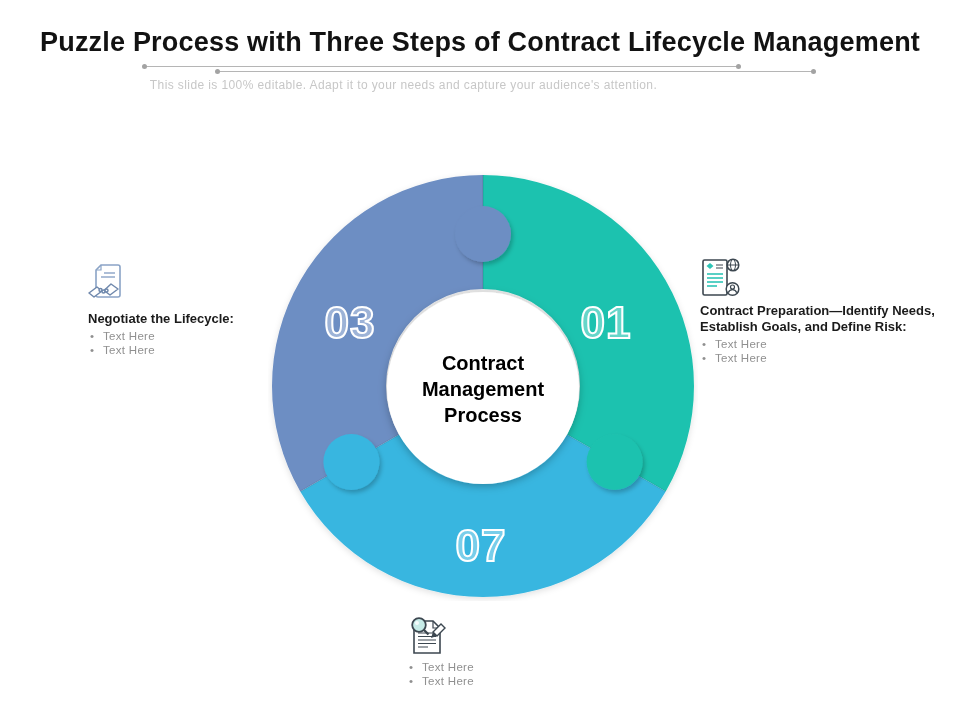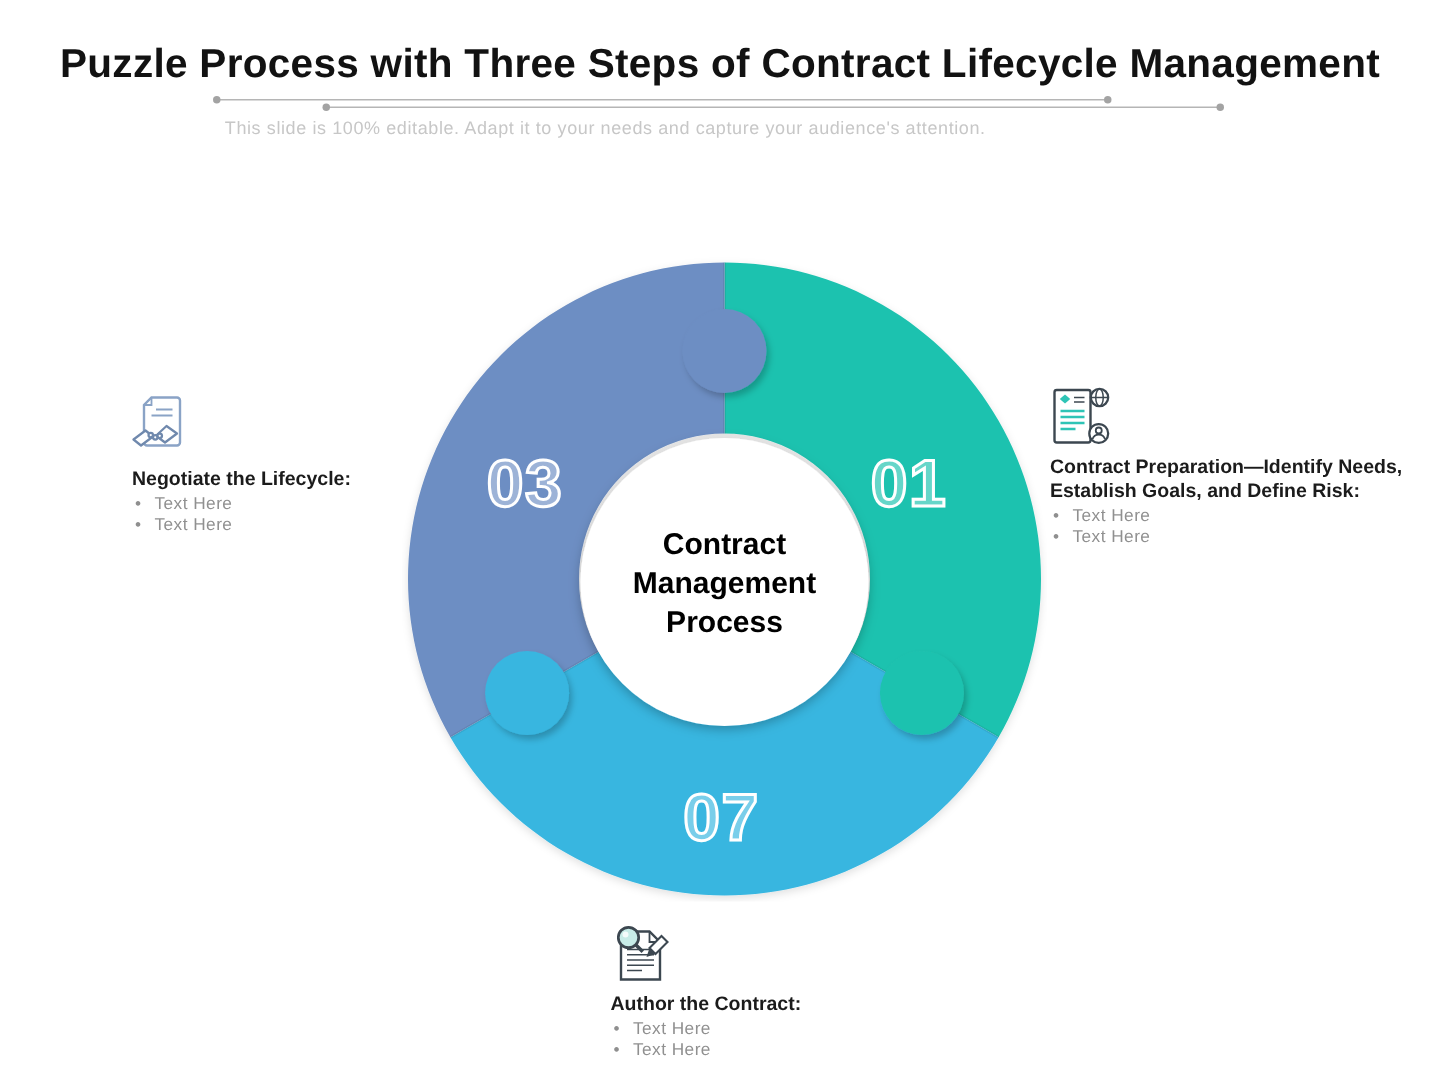--- a/index.html
+++ b/index.html
@@ -133,21 +133,20 @@
     <line x1="10" y1="21.5" x2="28" y2="21.5" stroke="#3c4750" stroke-width="1"></line>
     <line x1="10" y1="25" x2="28" y2="25" stroke="#3c4750" stroke-width="1"></line>
     <line x1="10" y1="28.5" x2="28" y2="28.5" stroke="#3c4750" stroke-width="1"></line>
     <line x1="10" y1="32" x2="20" y2="32" stroke="#3c4750" stroke-width="1"></line>
     <path d="M25 17 L33 9 l4 4 L29 21 Z" fill="#ffffff" stroke="#3c4750" stroke-width="1.4"></path>
     <path d="M25 17 L29 21 L23 23 Z" fill="#3c4750"></path>
     <circle cx="11" cy="10" r="6.8" fill="#c7ece8" stroke="#3c4750" stroke-width="1.8"></circle>
     <circle cx="9" cy="8" r="2" fill="#ffffff" opacity="0.8"></circle>
     <line x1="16" y1="15" x2="20.5" y2="19.5" stroke="#3c4750" stroke-width="2.4"></line>
   </svg>
-  <div class="step-title">Author the Contract:</div>
   <ul class="bullets">
     <li>Text Here</li>
     <li>Text Here</li>
   </ul>
 </div>
 
 <div class="step-block" id="block-step3">
   <svg class="step-icon" width="40" height="44" viewBox="0 0 40 44">
     <path d="M13 2 H30 a2 2 0 0 1 2 2 V32 a2 2 0 0 1 -2 2 H10 a2 2 0 0 1 -2 -2 V7 Z" fill="#ffffff" stroke="#8aa3c6" stroke-width="1.6"></path>
     <path d="M13 2 V7 H8" fill="none" stroke="#8aa3c6" stroke-width="1.2"></path>

